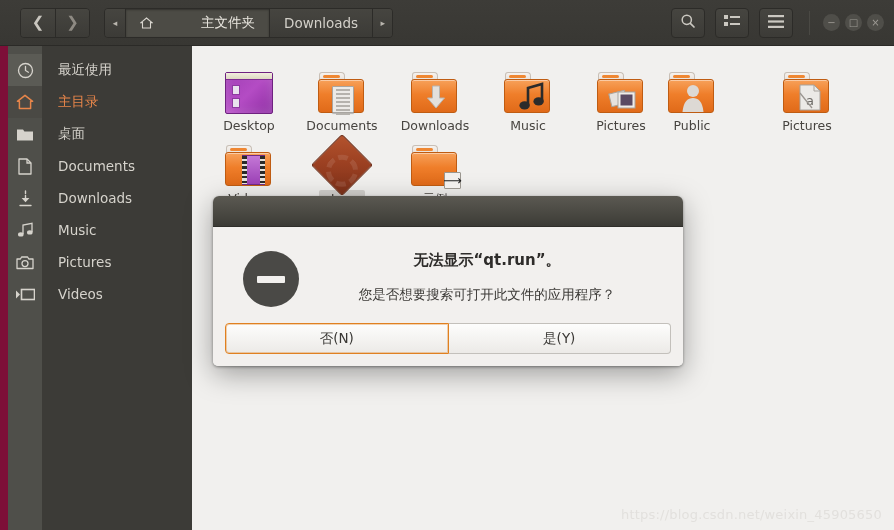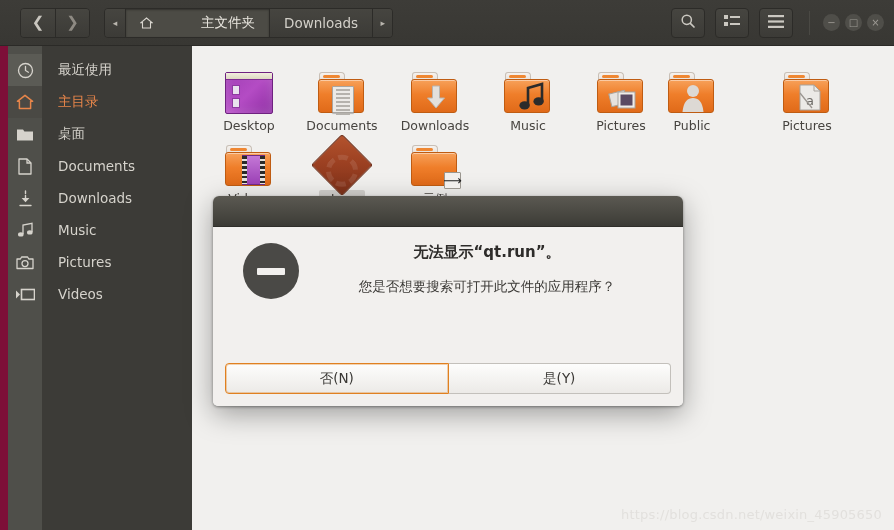--- a/index.html
+++ b/index.html
@@ -150,32 +150,32 @@
   }
 
   
   .dialog {
     position:absolute; left:213px; top:196px; width:470px;
     border-radius:6px 6px 5px 5px; overflow:hidden;
     box-shadow:0 8px 28px rgba(0,0,0,.35), 0 1px 3px rgba(0,0,0,.4);
   }
   .dlg-title { height:31px; background:linear-gradient(to bottom,#5b5952 0%,#44433d 75%,#3b3a35 100%);
     border-bottom:1px solid #2f2e2a; }
-  .dlg-body { background:#f2f0ee; padding:14px 24px 16px 24px; display:flex; gap:16px; }
+  .dlg-body { background:#f2f0ee; padding:22px 24px 16px 24px; display:flex; gap:16px; }
   .dlg-icon { flex:0 0 auto; width:56px; height:56px; border-radius:50%; background:#4a4946;
     display:flex; align-items:center; justify-content:center; margin-top:2px; margin-left:6px; }
   .dlg-icon span { display:block; width:28px; height:7px; background:#f2f0ee; border-radius:1px; }
   .dlg-text { flex:1; text-align:center; padding-top:2px; }
   .dlg-h { font-size:15px; font-weight:bold; color:#2e2c2a; margin-bottom:14px; }
   .dlg-p { font-size:13.5px; color:#3b3936; line-height:1.62; }
   .dlg-actions { background:#f2f0ee; display:flex; padding:0 12px 12px 12px; gap:0; }
   .dlg-btn {
     flex:1; height:31px; font-size:13.5px; color:#3a3835;
     background:linear-gradient(to bottom,#fdfdfc,#eceae7);
-    border:1px solid #c3c0bb; display:flex; align-items:center; justify-content:center;margin-top:48px;
+    border:1px solid #c3c0bb; display:flex; align-items:center; justify-content:center;
   }
   .dlg-btn.left { border-radius:4px 0 0 4px; }
   .dlg-btn.right { border-radius:0 4px 4px 0; border-left:none; }
   .dlg-btn.focused { border-color:#e08020; box-shadow:inset 0 0 0 1px rgba(224,128,32,.35); }
 
   
   .watermark {
     position:absolute; right:12px; bottom:8px; font-size:13px; color:#e2e0dd;
     letter-spacing:.2px; user-select:none;
   }

